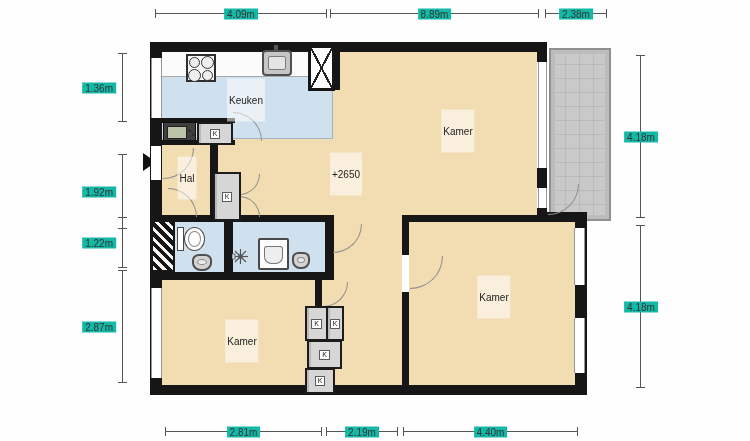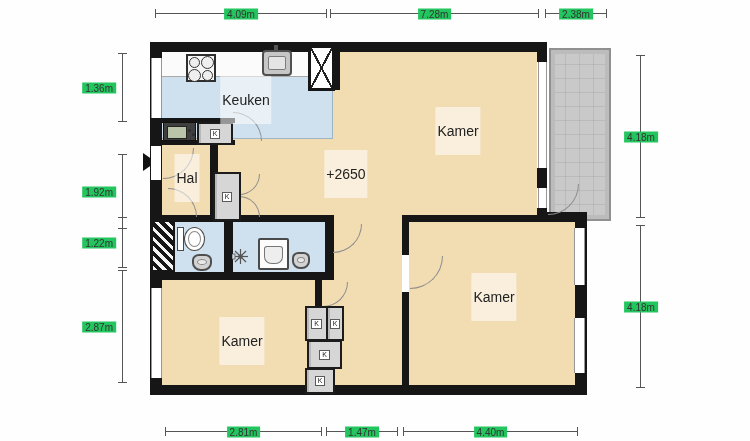--- a/index.html
+++ b/index.html
@@ -16,37 +16,37 @@
            background-size:14px 14px;border:2px solid #909090;
            box-shadow:inset 0 0 0 4px #bcbcbc;}
   .win{position:absolute;background:#fff;border-left:1px solid #979797;border-right:1px solid #979797;}
   .opening{position:absolute;background:#fff;}
   .hatch{position:absolute;background:repeating-linear-gradient(45deg,#f4f4f4 0 3px,#161616 3px 7px);
          border:2px solid #161616;}
   .shaft{position:absolute;background:
          linear-gradient(to top right, transparent calc(50% - 1px), #222 calc(50% - 1px) calc(50% + 1px), transparent calc(50% + 1px)),
          linear-gradient(to bottom right, transparent calc(50% - 1px), #222 calc(50% - 1px) calc(50% + 1px), transparent calc(50% + 1px)),
          #fff;border:3px solid #161616;}
-  .rlabel{position:absolute;transform:translate(-50%,-50%);font-size:14px;color:#222;
+  .rlabel{position:absolute;transform:translate(-50%,-50%);font-size:10px;color:#222;
           background:rgba(255,255,255,.55);padding:16px 2px;white-space:nowrap;}
   .k-box{position:absolute;background:#d6d6d6;border:2px solid #1c1c1c;
          display:flex;align-items:center;justify-content:center;box-shadow:inset 2px 0 0 #b9b9b9;}
   .k-box > span{background:#fff;border:1px solid #5a5a5a;font-size:7px;line-height:8px;
          padding:0 2px;color:#222;}
   .arc{position:absolute;}
   .arc.tl{border-right:1px solid #8d8d8d;border-bottom:1px solid #8d8d8d;border-radius:0 0 100% 0;}
   .arc.bl{border-right:1px solid #8d8d8d;border-top:1px solid #8d8d8d;border-radius:0 100% 0 0;}
   .dim{position:absolute;}
   .dim-h{border-top:1px solid #555;}
   .dim-h::before,.dim-h::after{content:"";position:absolute;top:-5px;width:1px;height:9px;background:#555;}
   .dim-h::before{left:0;}.dim-h::after{right:0;}
   .dim-v{border-left:1px solid #555;}
   .dim-v::before,.dim-v::after{content:"";position:absolute;left:-5px;width:9px;height:1px;background:#555;}
   .dim-v::before{top:0;}.dim-v::after{bottom:0;}
-  .dim-label{position:absolute;background:#22c55e;color:#333;font-size:10px;padding:0 3px;white-space:nowrap;}
+  .dim-label{position:absolute;background:#14b8a6;color:#333;font-size:10px;padding:0 3px;white-space:nowrap;}
   .dim-h .dim-label{left:50%;top:0;transform:translate(-50%,-50%);}
   .dim-v .dim-label{top:50%;left:0;transform:translate(-50%,-50%);}
   .dim-v.label-left .dim-label{left:-7px;transform:translate(-100%,-50%);}
   .fixture{position:absolute;box-sizing:border-box;}
   .stove{background:#f6f6f6;border:2px solid #2e2e2e;display:grid;grid-template-columns:1fr 1fr;
          align-items:center;justify-items:center;}
   .burner{width:9px;height:9px;border:1.5px solid #333;border-radius:50%;background:#efefef;}
   .sink-k{background:#c6c6c6;border:2px solid #4f4f4f;border-radius:4px;}
   .sink-k .basin{position:absolute;left:4px;top:4px;right:4px;bottom:4px;background:#e4e4e4;
          border:1px solid #7c7c7c;border-radius:2px;}
@@ -65,31 +65,31 @@
 </style>
 </head>
 <body>
 
 <div class="canvas">
 
   <div class="dim dim-h" style="left:155px;top:13px;width:172px;">
     <span class="dim-label">4.09m</span>
     </div>
   <div class="dim dim-h" style="left:330px;top:13px;width:209px;">
-    <span class="dim-label">7.28m</span>
+    <span class="dim-label">8.89m</span>
     </div>
   <div class="dim dim-h" style="left:545px;top:13px;width:62px;">
     <span class="dim-label">2.38m</span>
     </div>
 
   <div class="dim dim-h" style="left:165px;top:431px;width:157px;">
     <span class="dim-label">2.81m</span>
     </div>
   <div class="dim dim-h" style="left:326px;top:431px;width:72px;">
-    <span class="dim-label">1.47m</span>
+    <span class="dim-label">2.19m</span>
     </div>
   <div class="dim dim-h" style="left:403px;top:431px;width:175px;text-align:right;">
     <span class="dim-label">4.40m</span>
     </div>
 
   <div class="dim dim-v label-left" style="left:122px;top:53px;height:69px;">
     <span class="dim-label">1.36m</span>
     </div>
   <div class="dim dim-v label-left" style="left:122px;top:154px;height:75px;">
     <span class="dim-label">1.92m</span>

